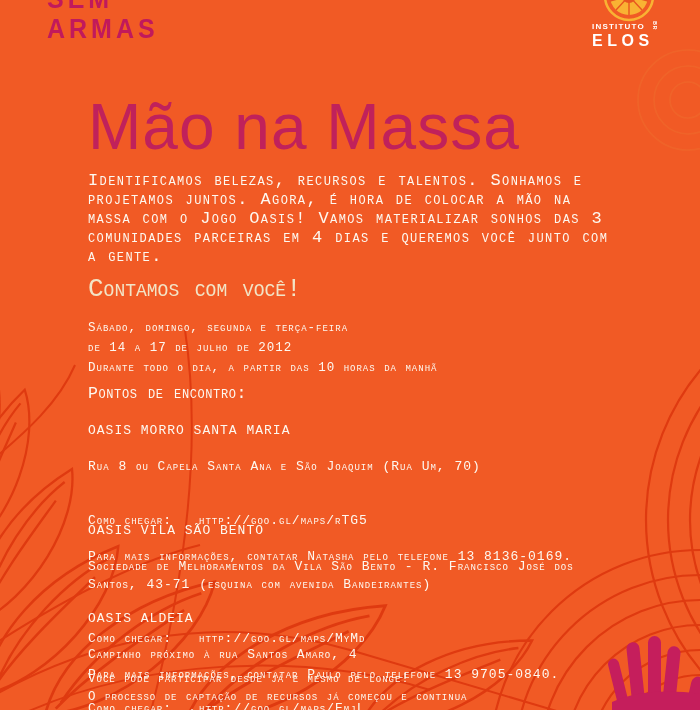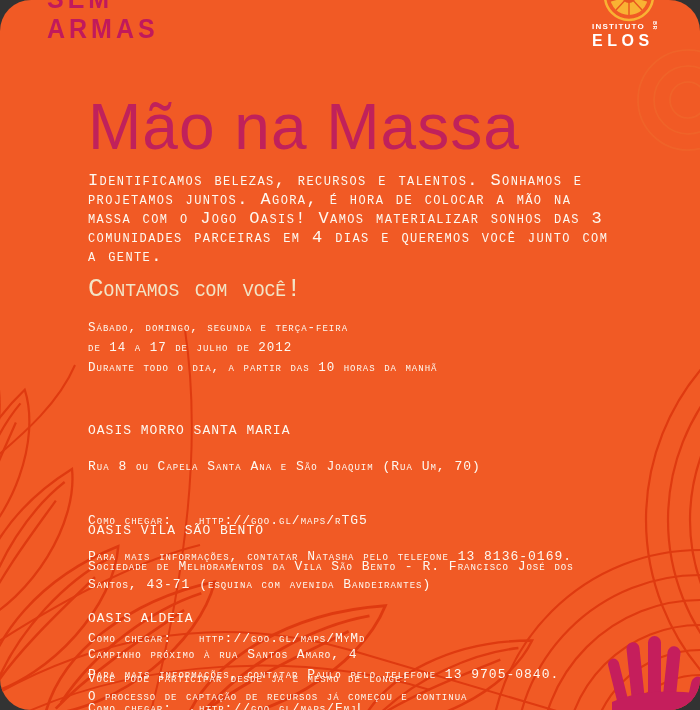--- a/index.html
+++ b/index.html
@@ -1,20 +1,19 @@
 <!DOCTYPE html>
 <html><head>
 <meta charset="utf-8">
 <style>
   html,body{margin:0;padding:0;background:#333;}
   .poster{
     position:relative; width:700px; height:710px; overflow:hidden;
     background:#f15a25;
     font-family:"Liberation Mono", monospace;
-    border-radius:31px;
   }
   svg.decor{position:absolute;left:0;top:0;}
   
   .sem-armas{
     position:absolute; left:47px; top:-15px;
     color:#c1195c; font-family:"Liberation Sans", sans-serif;
     font-weight:bold; font-size:25px; line-height:28px; letter-spacing:4px;
     transform:scaleY(1.08);
   }
   .elos{
@@ -142,20 +141,21 @@
 massa com o Jogo Oasis! Vamos materializar sonhos das 3
 comunidades parceiras em 4 dias e queremos você junto com
 a gente.</div>
 
   <div class="txt cta">Contamos com você!</div>
 
   <div class="txt schedule">Sábado, domingo, segunda e terça-feira
 de 14 a 17 de julho de 2012
 Durante todo o dia, a partir das 10 horas da manhã</div>
 
+  <div class="txt mp-heading">Pontos de encontro:</div>
 
   <div class="txt loc loc1">
     <div>OASIS MORRO SANTA MARIA</div>
     <div>Rua 8 ou Capela Santa Ana e São Joaquim (Rua Um, 70)</div>
     <div class="chegar">
       <span>Como chegar:</span><a href="#">http://goo.gl/maps/rTG5</a>
     </div>
     <div>Para mais informações, contatar Natasha pelo telefone 13 8136-0169.</div>
   </div>
 

